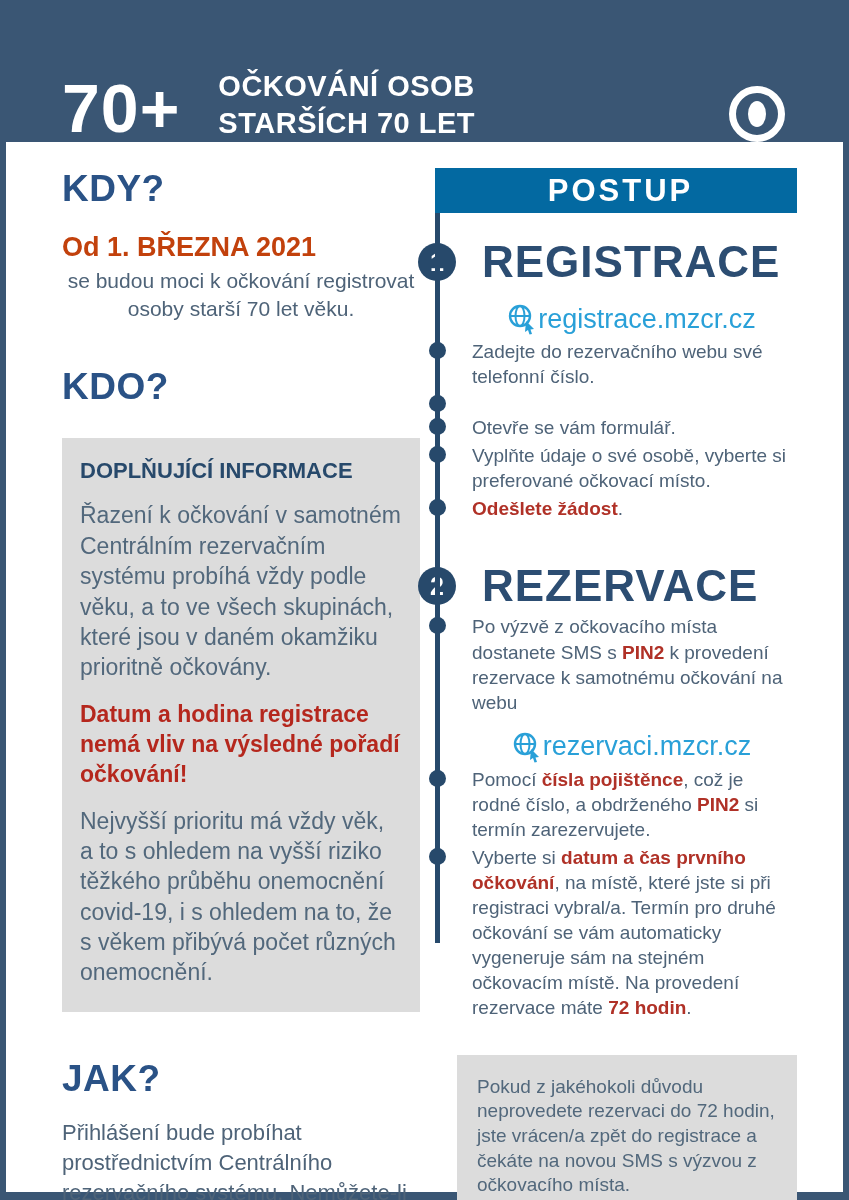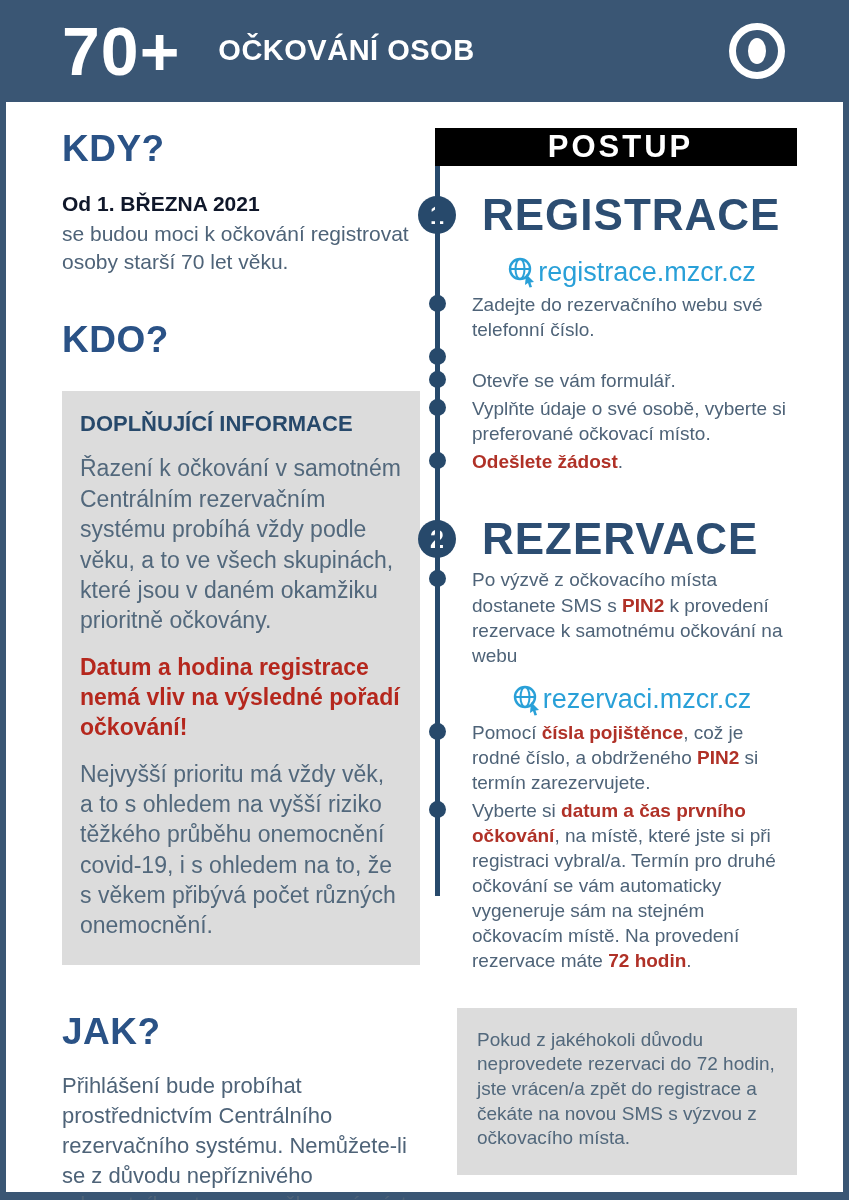--- a/index.html
+++ b/index.html
@@ -5,52 +5,52 @@
   * { margin:0; padding:0; box-sizing:border-box; }
   html,body { background:#ffffff; }
   body { font-family:"Liberation Sans", sans-serif; }
   .page {
     position:relative; width:849px; height:1200px; margin:0 auto;
     background:#ffffff; overflow:hidden;
     box-shadow: inset 6px 0 0 #3a5674, inset -6px 0 0 #3a5674, inset 0 -8px 0 #3a5674;
   }
   
   .header {
-    height:102px; background:#3a5674; display:flex; align-items:center;
+    height:142px; background:#3a5674; display:flex; align-items:flex-end;
     padding:0 64px 0 62px; color:#fff;
   }
   .badge70 { font-size:68px; font-weight:bold; letter-spacing:1px; line-height:1; }
   .header-title { margin-left:38px; font-size:29px; font-weight:bold; line-height:1.28; letter-spacing:0.5px; }
   .target-icon {
     margin-left:auto; width:56px; height:56px; border:7px solid #ffffff; border-radius:50%;
     display:flex; align-items:center; justify-content:center;
   }
   .target-icon .dot { width:18px; height:26px; background:#ffffff; border-radius:50%; }
   
   .content { display:flex; padding:26px 52px 0 62px; }
   .col-left { width:358px; }
   .col-right { width:362px; margin-left:auto; }
   
   .q-head { font-size:37px; font-weight:800; color:#2a5286; letter-spacing:0.5px; }
-  .date-red { margin-top:22px; font-size:21px; font-weight:bold; color:#0f172a; }
+  .date-red { margin-top:22px; font-size:27px; font-weight:bold; color:#c2410c; }
   .body-txt { font-size:21px; line-height:1.32; color:#4e6378; }
-  .mt4 { margin-top:4px; } .mt20 { margin-top:20px; }
+  .mt4 { margin-top:4px;text-align:center; } .mt20 { margin-top:20px; }
   .kdo-head { margin-top:44px; }
   .red-b { color:#b03127; font-weight:bold; }
   .infobox {
     margin-top:30px; background:#dcdcdc; padding:20px 18px 24px 18px;
   }
   .infobox h3 { font-size:22px; font-weight:bold; color:#27496b; }
   .infobox p { margin-top:16px; font-size:23px; line-height:1.32; color:#52687c; }
   .infobox p.redp { color:#b5271d; font-weight:bold; }
   .jak-head { margin-top:46px; }
   .jak-txt { margin-top:18px; font-size:22px; line-height:1.36; }
   
   .postup-bar {
-    height:38px; background:#000000; color:#fff; display:flex; align-items:center; justify-content:center;
+    height:45px; background:#0369a1; color:#fff; display:flex; align-items:center; justify-content:center;
     font-size:31px; font-weight:bold; letter-spacing:3px;padding-left:9px;
   }
   .timeline { position:relative; padding-top:24px; }
   .timeline::before {
     content:""; position:absolute; left:0; top:0; width:5px; height:calc(100% - 78px);
     background:#27496b;
   }
   .steprow { display:flex; align-items:center; }
   .steprow.s2 { margin-top:40px; }
   .num-circle {
@@ -76,20 +76,21 @@
 </style>
 </head>
 <body>
 
 <div class="page">
 
   <div class="header">
     <div class="badge70">70+</div>
     <div class="header-title">
       <div>OČKOVÁNÍ OSOB</div>
+      <div>STARŠÍCH 70 LET</div>
     </div>
     <div class="target-icon">
       <div class="dot"></div>
     </div>
   </div>
 
   <div class="content">
 
     <div class="col-left">
       <h2 class="q-head">KDY?</h2>

